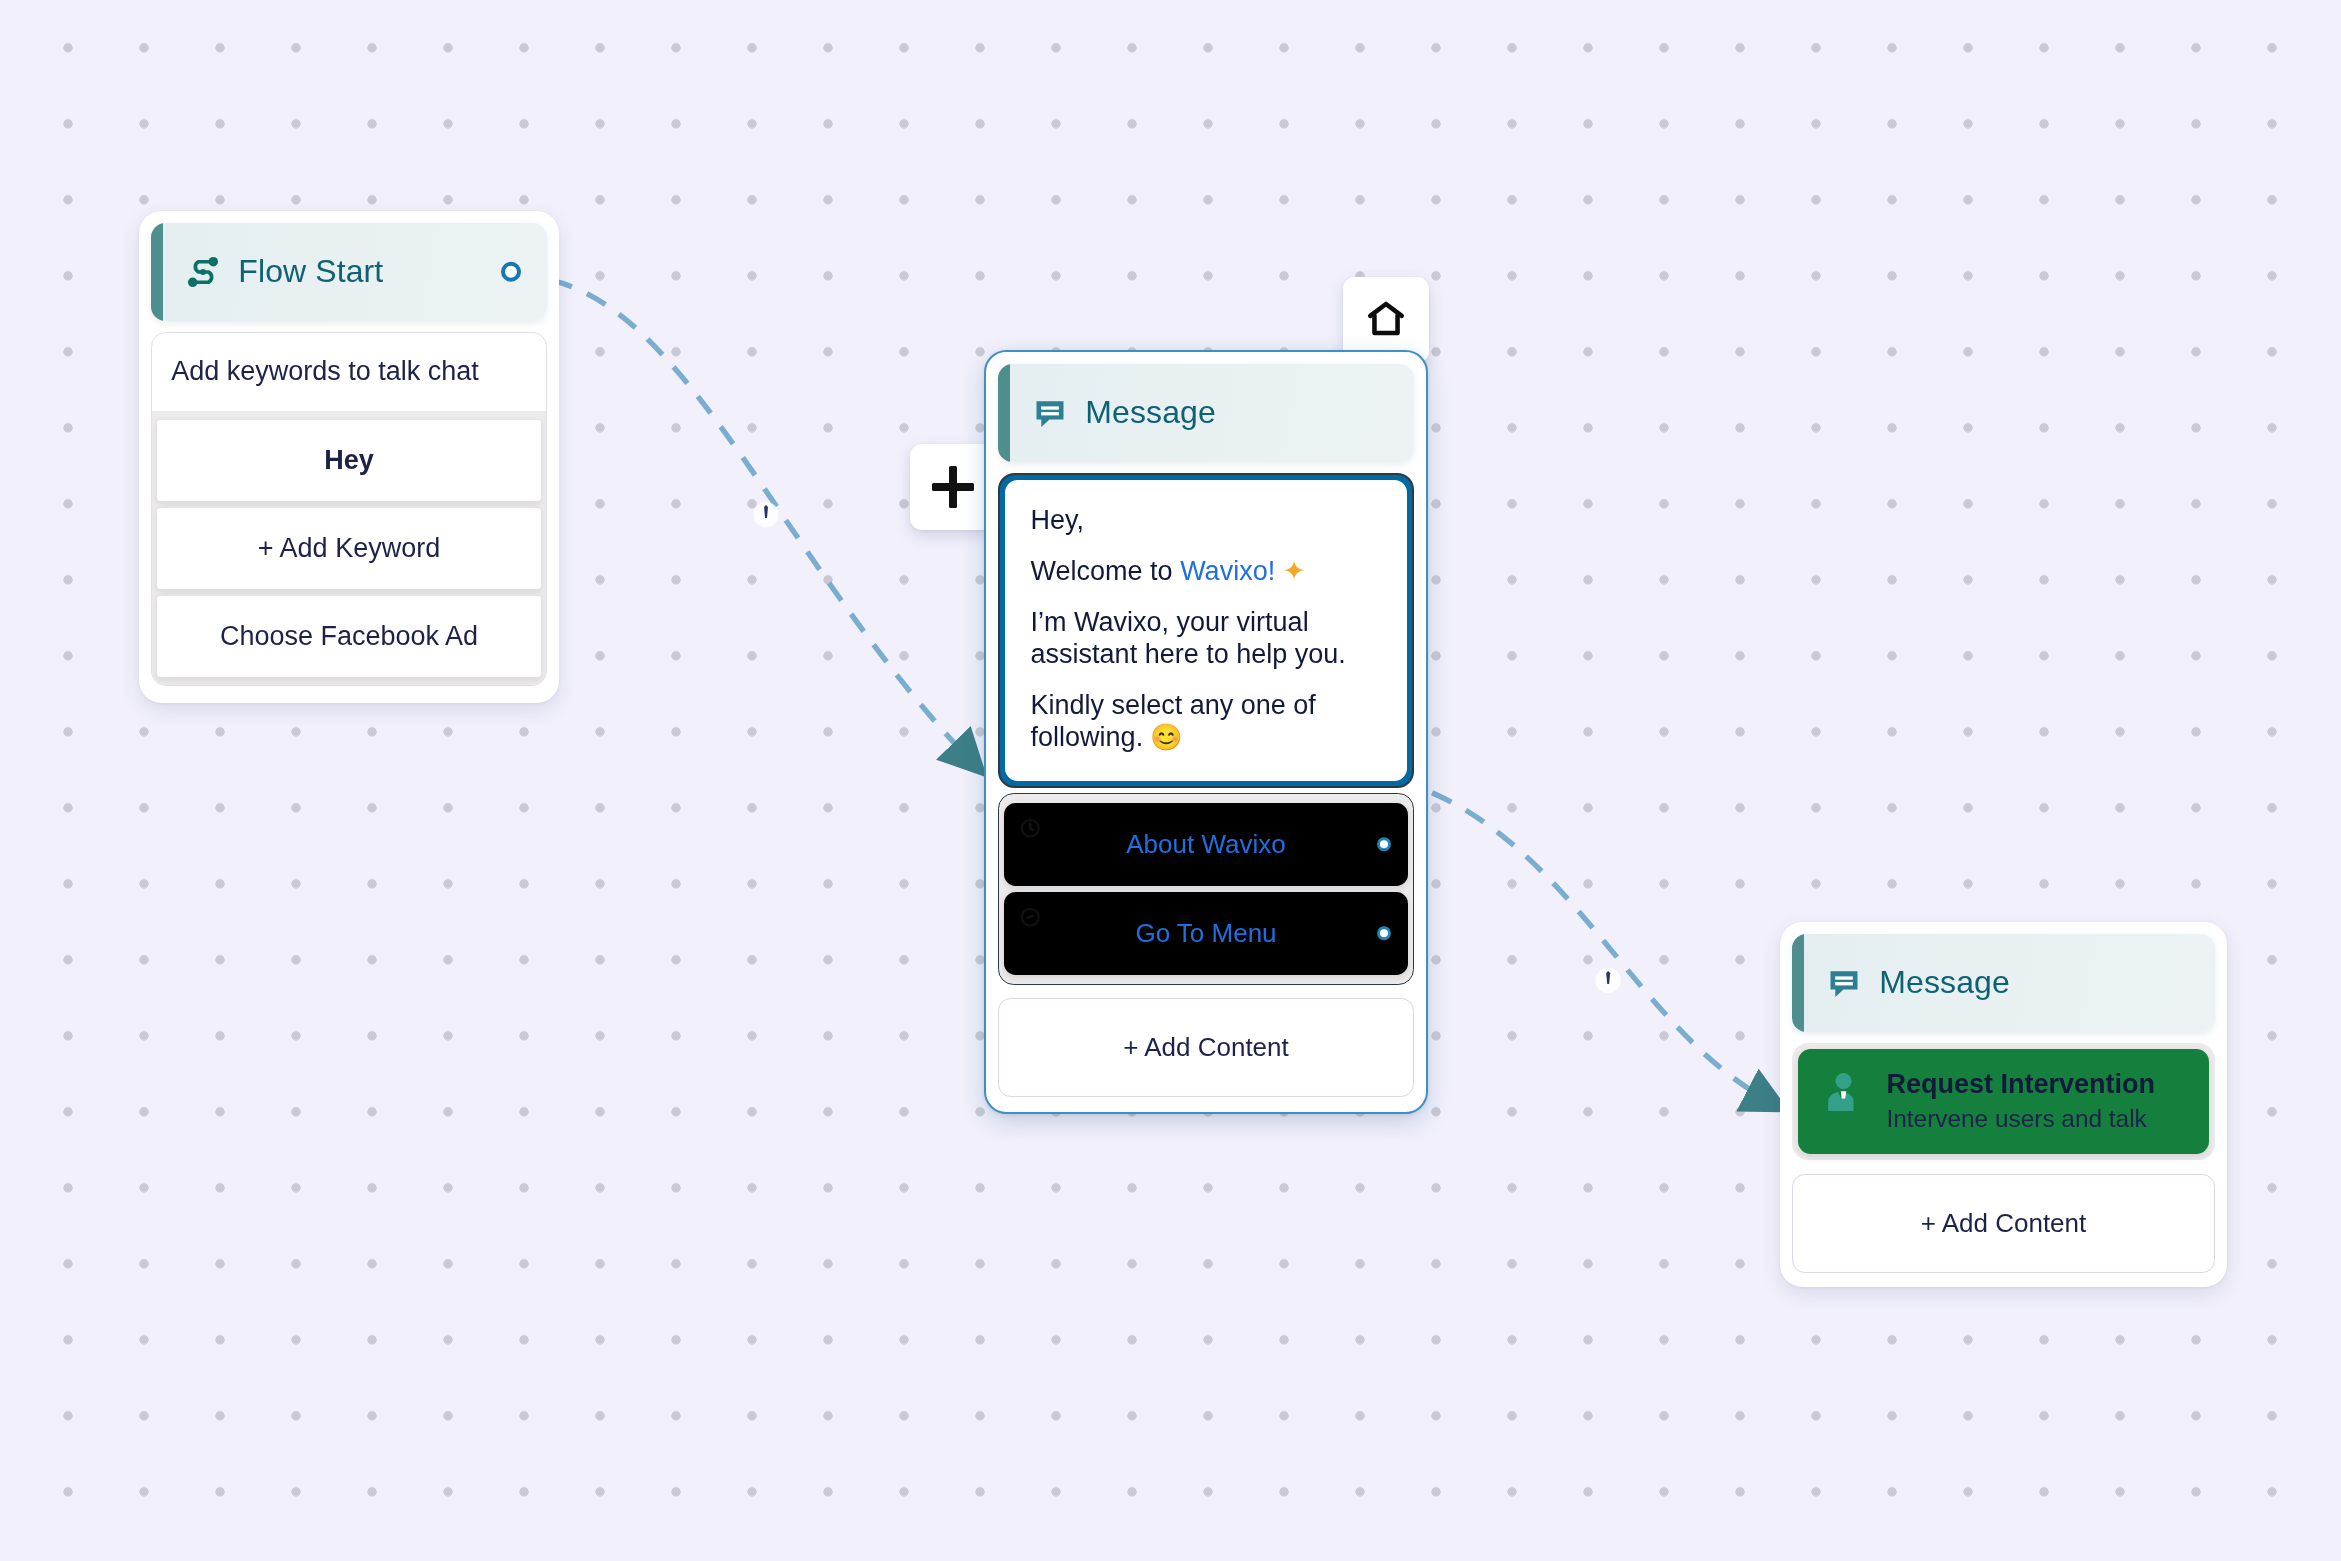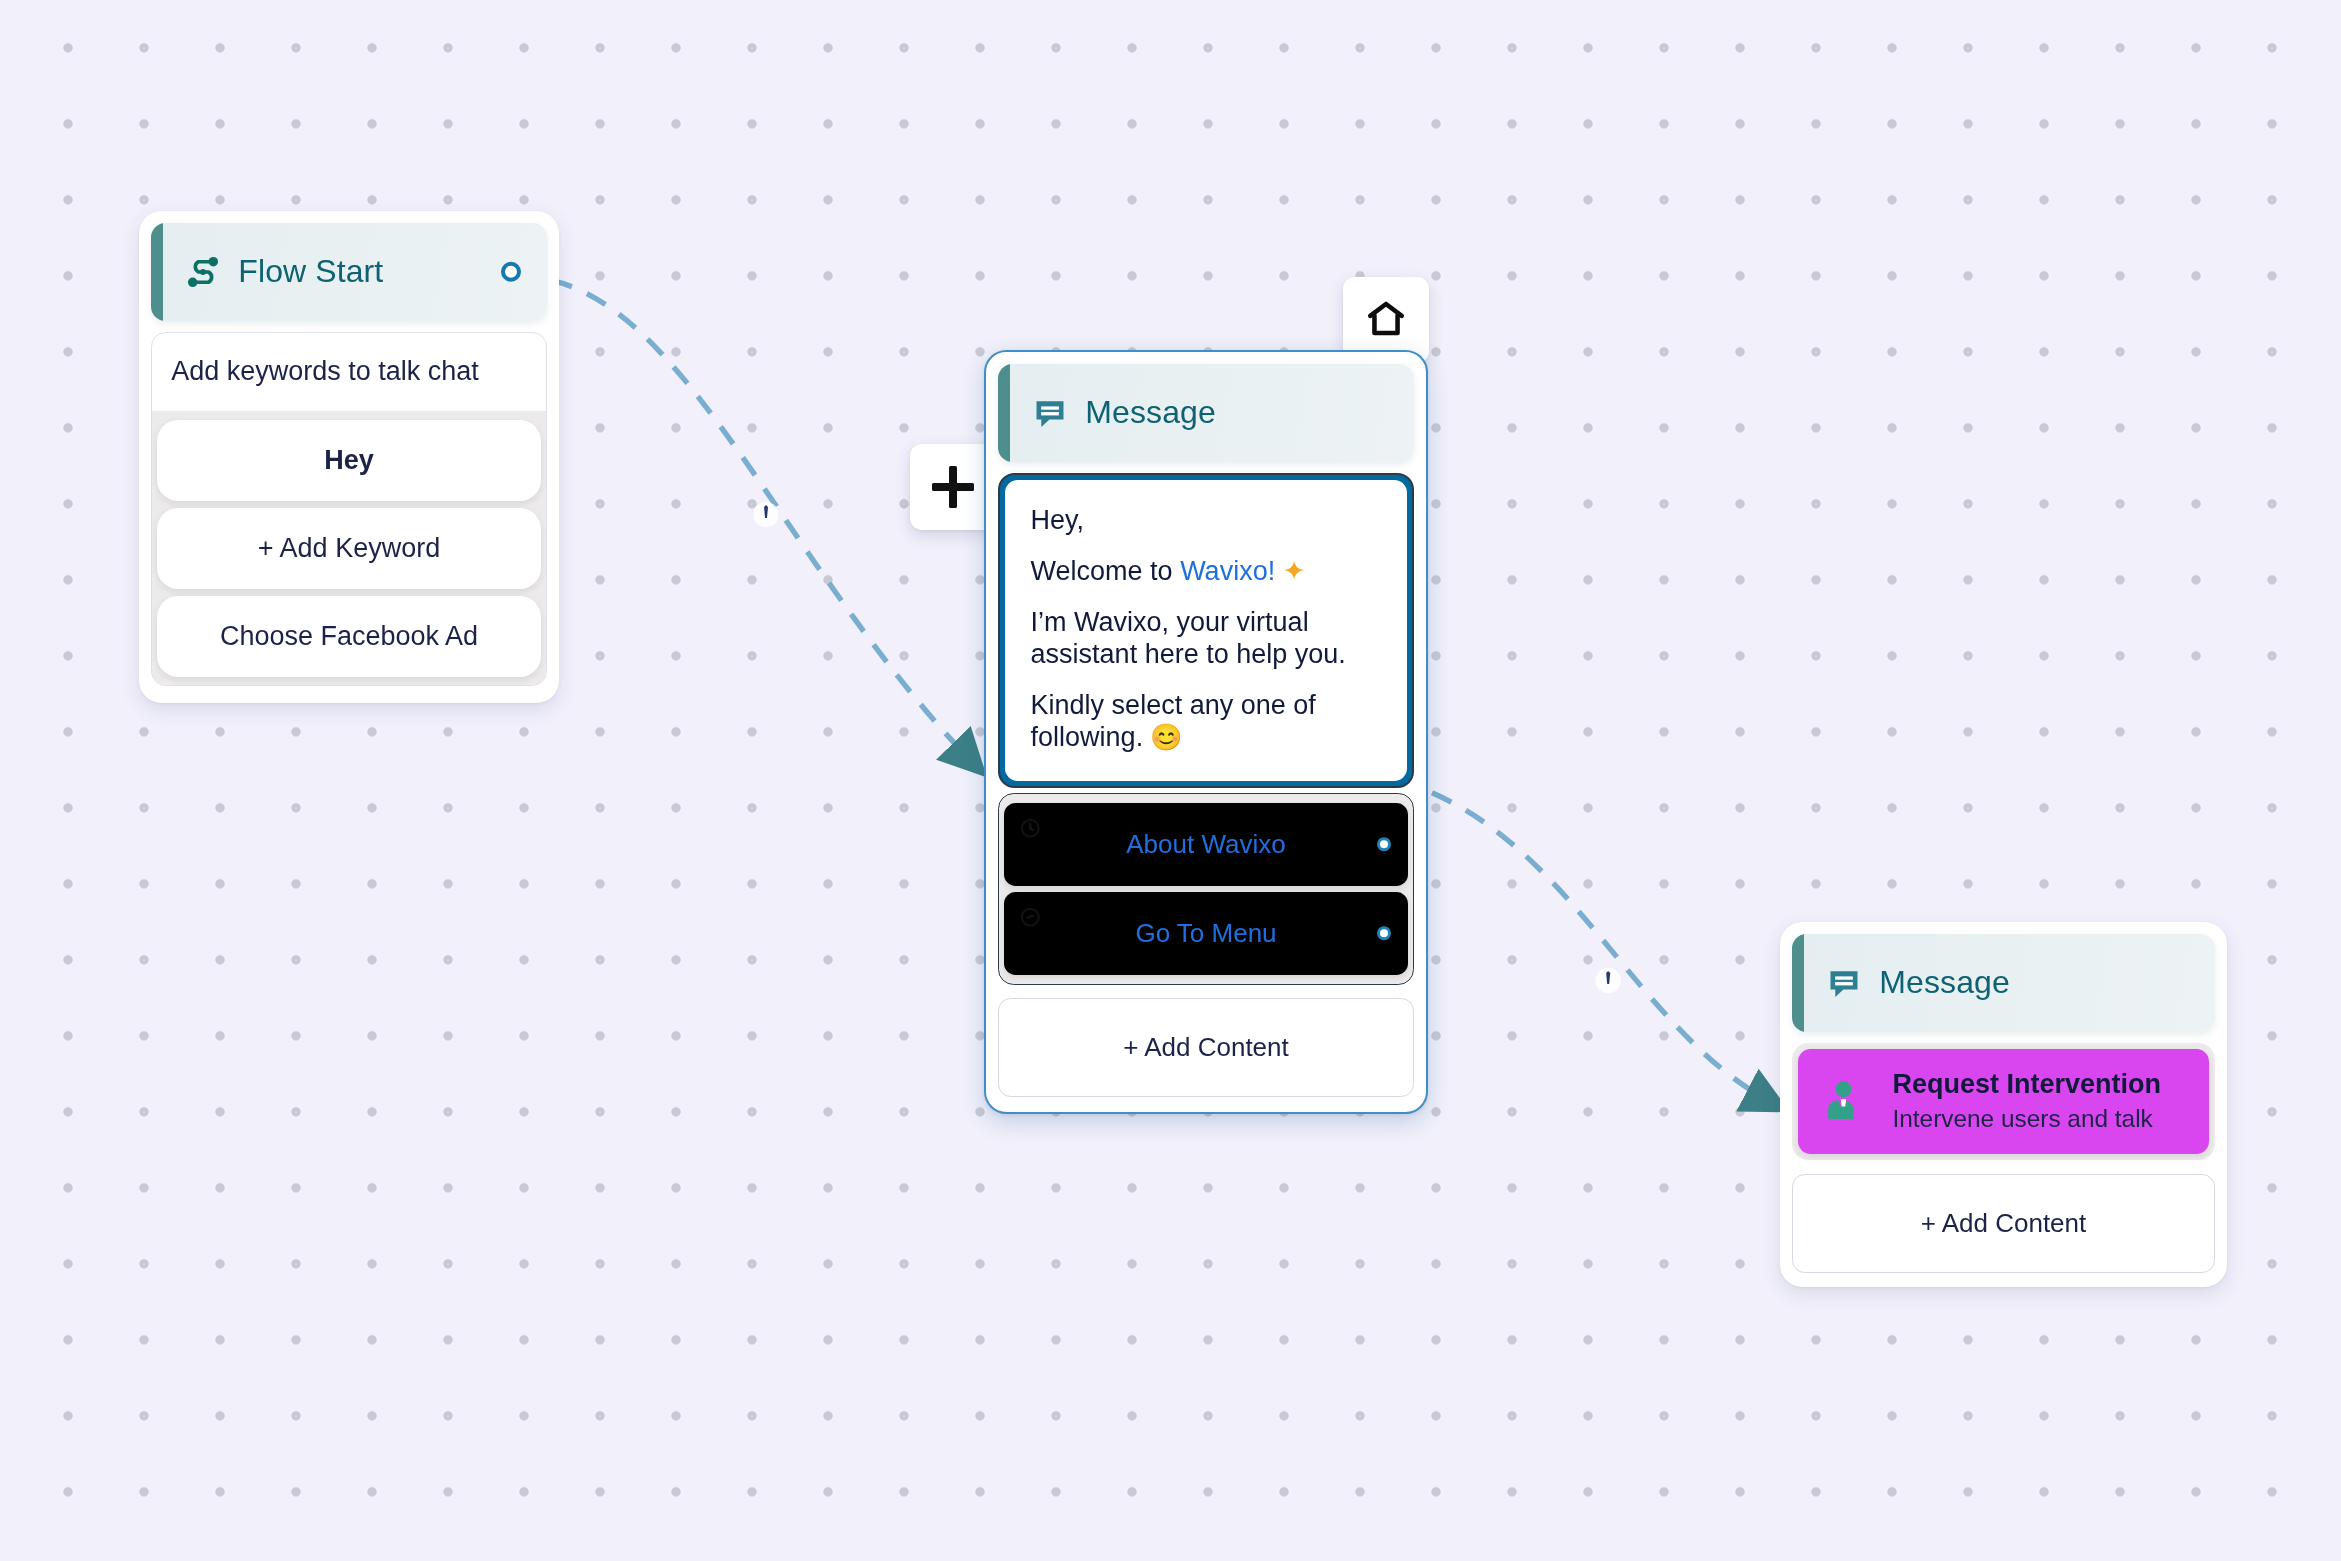--- a/index.html
+++ b/index.html
@@ -114,21 +114,21 @@
     white-space: nowrap;
   }
   .fs-row {
     height: 81px;
     display: flex;
     align-items: center;
     justify-content: center;
     font-size: 27px;
     color: #1c2248;
     background: #ffffff;
-    border-radius: 21px;
+    border-radius: 4px;
     box-shadow: 0 2.4px 5.9px rgba(60,60,90,0.11);
     margin: 6.8px 4.9px;
   }
   .fs-row.strong { font-weight: bold; }
   .fs-stack {
     background: #eceaea;
     padding: 2px 0;
   }
 
   
@@ -221,27 +221,26 @@
     top: 922px;
     width: 447px;
   }
   .action-group {
     margin: 2.9px 11.7px 0 11.7px;
     background: #eceaea;
     border-radius: 16.6px;
     padding: 5.9px;
   }
   .action-card {
-    background: #d946ef;
+    background: #15803d;
     border-radius: 12.7px;
     box-shadow: 0 2.4px 5.9px rgba(60,60,90,0.12);
     display: flex;
-    align-items: center;
+    align-items: flex-start;
     padding: 19.5px 19.5px 21.5px 22.4px;
-    gap: 6px;
   }
   .action-icon {
     width: 47px;
     height: 47px;
     flex: 0 0 auto;
     margin-right: 19.5px;
   }
   .action-text { display: flex; flex-direction: column; }
   .action-title {
     font-size: 27px;

